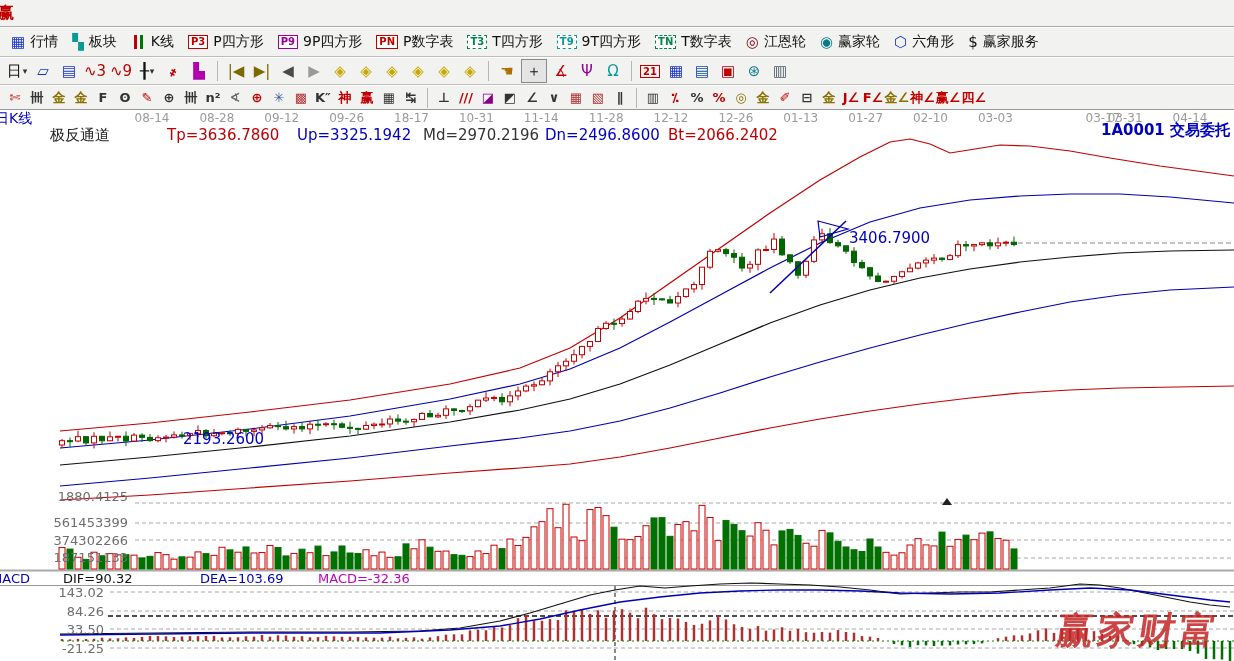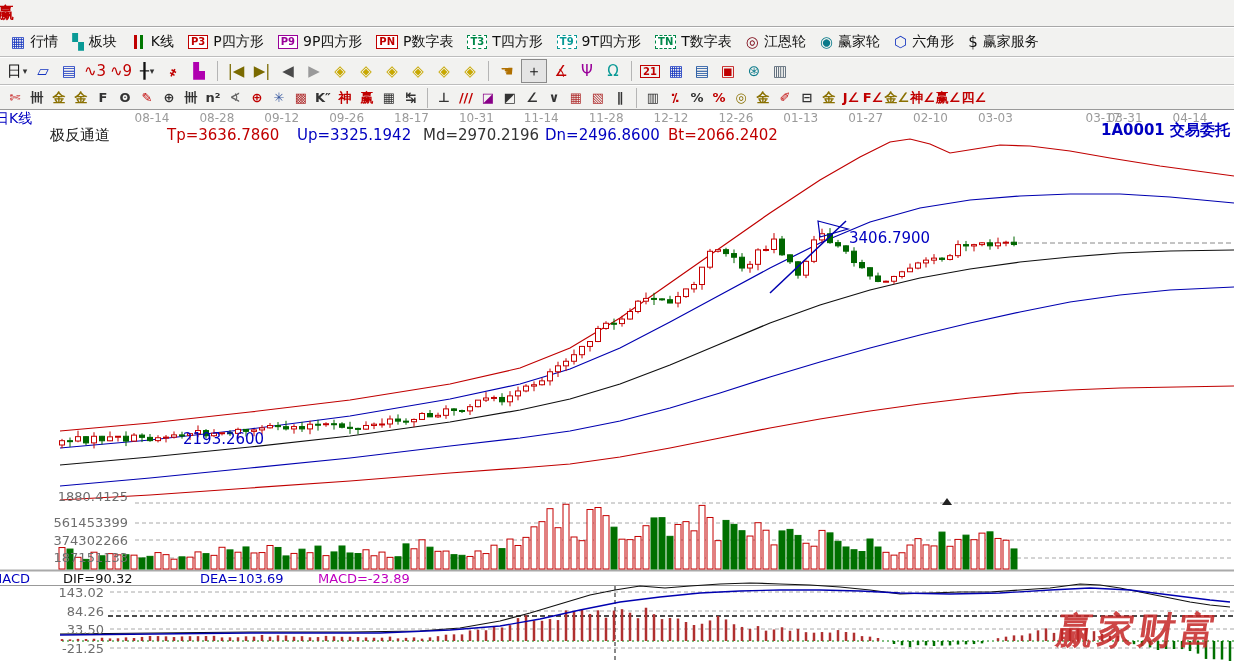--- a/index.html
+++ b/index.html
@@ -896,21 +896,21 @@
 <div class="axlbl" style="left:0;top:489px;width:128px;">1880.4125</div>
 <div id="volume-axis">
     <div class="axlbl" style="left: 0px; width: 128px; top: 515px;">561453399</div>
     <div class="axlbl" style="left: 0px; width: 128px; top: 532.5px;">374302266</div>
     <div class="axlbl" style="left: 0px; width: 128px; top: 550px;">187151133</div>
   </div>
 
 <div class="lbl" style="left:-9px;top:571px;color:#0000c0;font-size:13px;">MACD</div>
 <div class="lbl" style="left:63px;top:571px;color:#111;font-size:13px;">DIF=90.32</div>
 <div class="lbl" style="left:200px;top:571px;color:#0000c0;font-size:13px;">DEA=103.69</div>
-<div class="lbl" style="left:318px;top:571px;color:#c000c0;font-size:13px;">MACD=-23.89</div>
+<div class="lbl" style="left:318px;top:571px;color:#c000c0;font-size:13px;">MACD=-32.36</div>
 <div id="macd-axis">
     <div class="axlbl" style="left: 0px; width: 104px; top: 585px;">143.02</div>
     <div class="axlbl" style="left: 0px; width: 104px; top: 603.6px;">84.26</div>
     <div class="axlbl" style="left: 0px; width: 104px; top: 622.2px;">33.50</div>
     <div class="axlbl" style="left: 0px; width: 104px; top: 640.8px;">-21.25</div>
   </div>
 
 <div id="watermark">赢家财富网</div>
 
 </body></html>

